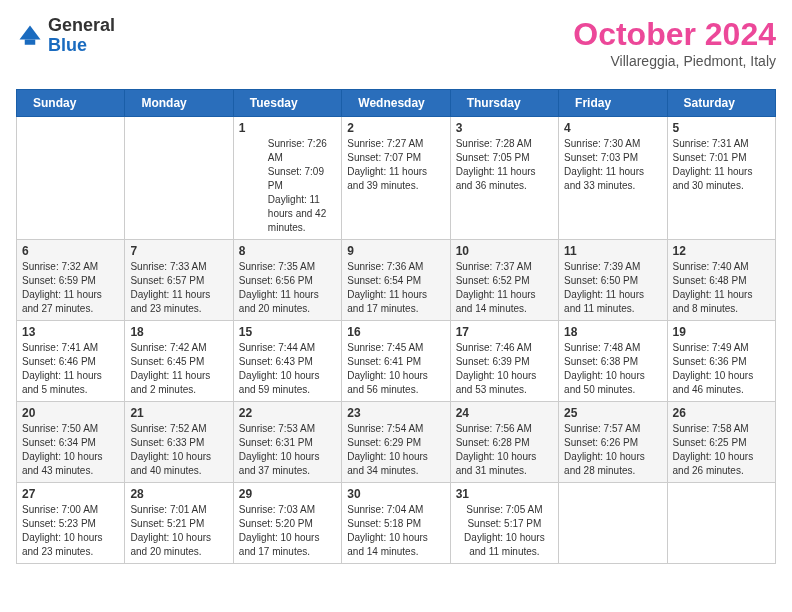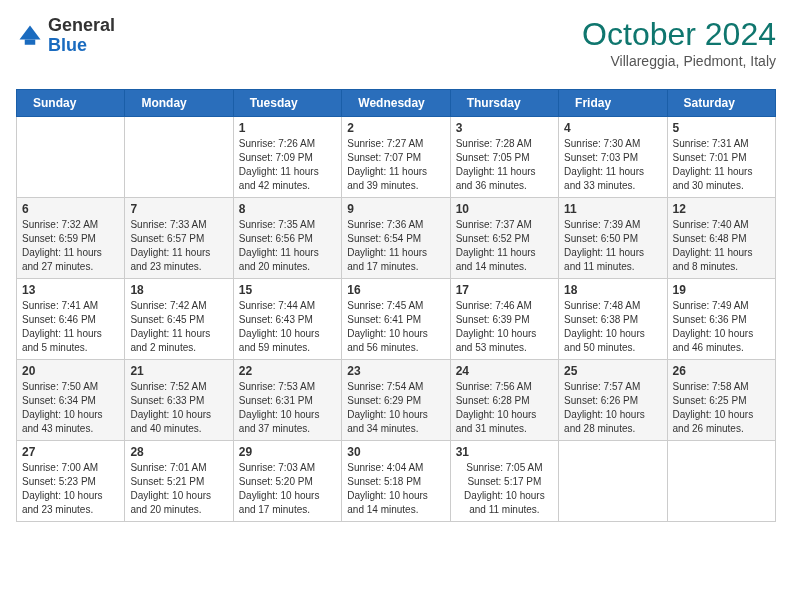--- a/index.html
+++ b/index.html
@@ -30,22 +30,22 @@
     .logo-blue { color: #1a6bbf; }
     .logo-icon {
       width: 28px;
       height: 28px;
     }
     .title-block {
       text-align: right;
     }
     .month-year {
       font-size: 32px;
-      font-weight: normal;
-      color: #0f766e;
+      font-weight: bold;
+      color: #ec4899;
     }
     .location {
       font-size: 14px;
       color: #555;
     }
     table {
       width: 100%;
       border-collapse: collapse;
       font-size: 11px;
     }
@@ -116,21 +116,21 @@
         <th>Friday</th>
         <th>Saturday</th>
       </tr>
   </thead>
   <tbody id="calendar-body">
   <tr>
         <td class="empty-cell"></td>
         <td class="empty-cell"></td>
         <td>
           <span class="day-num">1</span>
-          <div class="day-info" style="white-space: pre-line;">Sunrise: 7:26 AM
+          <div class="day-info" style="white-space: pre-line; margin-left: 29px;">Sunrise: 7:26 AM
 Sunset: 7:09 PM
 Daylight: 11 hours and 42 minutes.</div>
         </td>
         <td>
           <span class="day-num">2</span>
           <div class="day-info" style="white-space: pre-line;">Sunrise: 7:27 AM
 Sunset: 7:07 PM
 Daylight: 11 hours and 39 minutes.</div>
         </td>
         <td>
@@ -298,21 +298,21 @@
 Daylight: 10 hours and 20 minutes.</div>
         </td>
         <td>
           <span class="day-num">29</span>
           <div class="day-info" style="white-space: pre-line;">Sunrise: 7:03 AM
 Sunset: 5:20 PM
 Daylight: 10 hours and 17 minutes.</div>
         </td>
         <td>
           <span class="day-num">30</span>
-          <div class="day-info" style="white-space: pre-line;">Sunrise: 4:04 AM
+          <div class="day-info" style="white-space: pre-line;">Sunrise: 7:04 AM
 Sunset: 5:18 PM
 Daylight: 10 hours and 14 minutes.</div>
         </td>
         <td>
           <span class="day-num">31</span>
           <div class="day-info" style="white-space: pre-line; text-align: center;">Sunrise: 7:05 AM
 Sunset: 5:17 PM
 Daylight: 10 hours and 11 minutes.</div>
         </td>
         <td class="empty-cell"></td>

